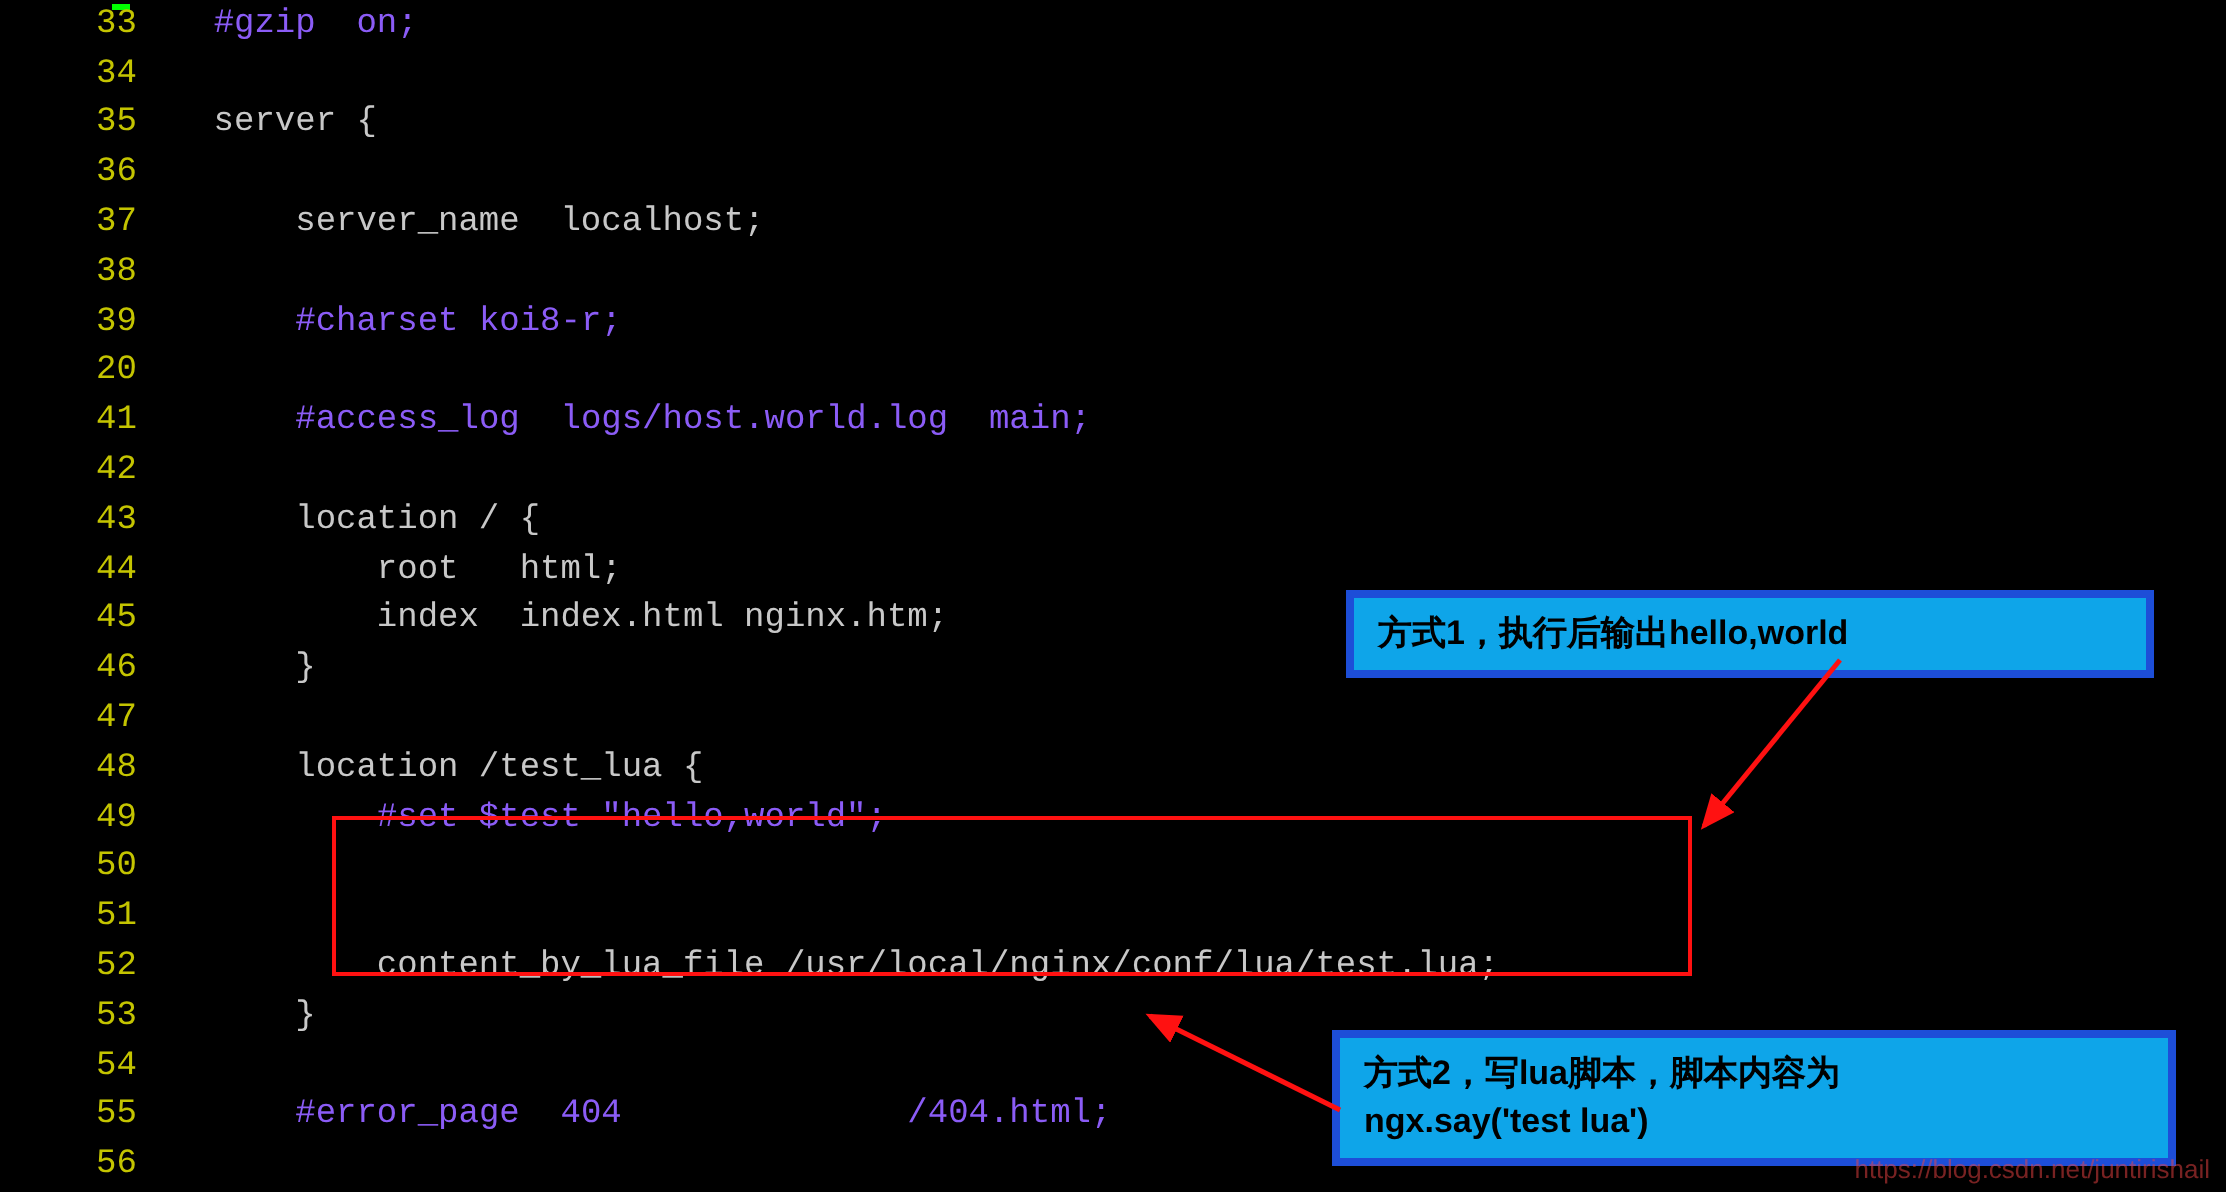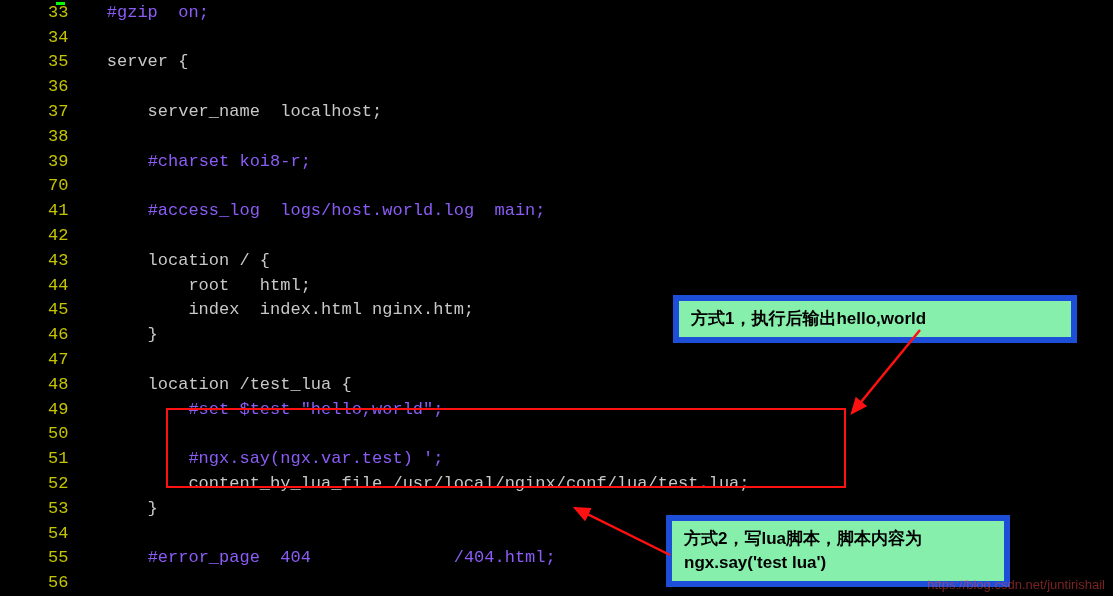--- a/index.html
+++ b/index.html
@@ -53,31 +53,31 @@
     position: absolute;
     border: 2px solid #ff1111;
     left: 166px;
     top: 408px;
     width: 680px;
     height: 80px;
     pointer-events: none;
   }
   .callout {
     position: absolute;
-    background: #86efac;
-    border: 6px solid #1d4ed8;
+    background: #0ea5e9;
+    border: 4px solid #1d4ed8;
     padding: 6px 12px;
     font-family: "Microsoft YaHei", Arial, sans-serif;
     font-size: 17px;
     color: #000;
     font-weight: bold;
     line-height: 1.4;
   }
   .callout1 { left: 673px; top: 295px; width:404px;}
-  .callout2 { left: 666px; top: 515px; width:344px;}
+  .callout2 { left: 666px; top: 515px; width:422px;}
   svg.arrow { position: absolute; pointer-events: none; }
   .wm {
     position:absolute;
     right:8px;
     bottom:4px;
     color:#ef4444;
     font-size:13px;
     font-family:Arial,sans-serif;
     opacity:.5;
     letter-spacing:0;
@@ -89,32 +89,32 @@
 <div class="editor">
   <div class="cursor-mark"></div>
   <div id="lines">
       <div class="line"><div class="gutter">33</div><div class="code"><span>    </span><span class="comment">#gzip  on;</span></div></div>
       <div class="line"><div class="gutter">34</div><div class="code"><span></span></div></div>
       <div class="line"><div class="gutter">35</div><div class="code"><span>    server {</span></div></div>
       <div class="line"><div class="gutter">36</div></div>
       <div class="line"><div class="gutter">37</div><div class="code"><span>        server_name  localhost;</span></div></div>
       <div class="line"><div class="gutter">38</div><div class="code"><span></span></div></div>
       <div class="line"><div class="gutter">39</div><div class="code"><span>        </span><span class="comment">#charset koi8-r;</span></div></div>
-      <div class="line"><div class="gutter">70</div><div class="code"><span></span></div></div>
+      <div class="line"><div class="gutter">20</div><div class="code"><span></span></div></div>
       <div class="line"><div class="gutter">41</div><div class="code"><span>        </span><span class="comment">#access_log  logs/host.world.log  main;</span></div></div>
       <div class="line"><div class="gutter">42</div><div class="code"><span></span></div></div>
       <div class="line"><div class="gutter">43</div><div class="code"><span>        location / {</span></div></div>
       <div class="line"><div class="gutter">44</div><div class="code"><span>            root   html;</span></div></div>
       <div class="line"><div class="gutter">45</div><div class="code"><span>            index  index.html nginx.htm;</span></div></div>
       <div class="line"><div class="gutter">46</div><div class="code"><span>        }</span></div></div>
       <div class="line"><div class="gutter">47</div><div class="code"><span></span></div></div>
       <div class="line"><div class="gutter">48</div><div class="code"><span>        location /test_lua {</span></div></div>
       <div class="line"><div class="gutter">49</div><div class="code"><span>            </span><span class="comment">#set $test "hello,world";</span></div></div>
       <div class="line"><div class="gutter">50</div></div>
-      <div class="line"><div class="gutter">51</div><div class="code"><span>            </span><span class="comment">#ngx.say(ngx.var.test) ';</span></div></div>
+      <div class="line"><div class="gutter">51</div><div class="code"><span>            </span></div></div>
       <div class="line"><div class="gutter">52</div><div class="code"><span>            content_by_lua_file /usr/local/nginx/conf/lua/test.lua;</span></div></div>
       <div class="line"><div class="gutter">53</div><div class="code"><span>        }</span></div></div>
       <div class="line"><div class="gutter">54</div><div class="code"><span></span></div></div>
       <div class="line"><div class="gutter">55</div><div class="code"><span>        </span><span class="comment">#error_page  404              /404.html;</span></div></div>
       <div class="line"><div class="gutter">56</div><div class="code"><span></span></div></div>
     </div>
 
   <div class="redbox"></div>
 
   <div class="callout callout1">

